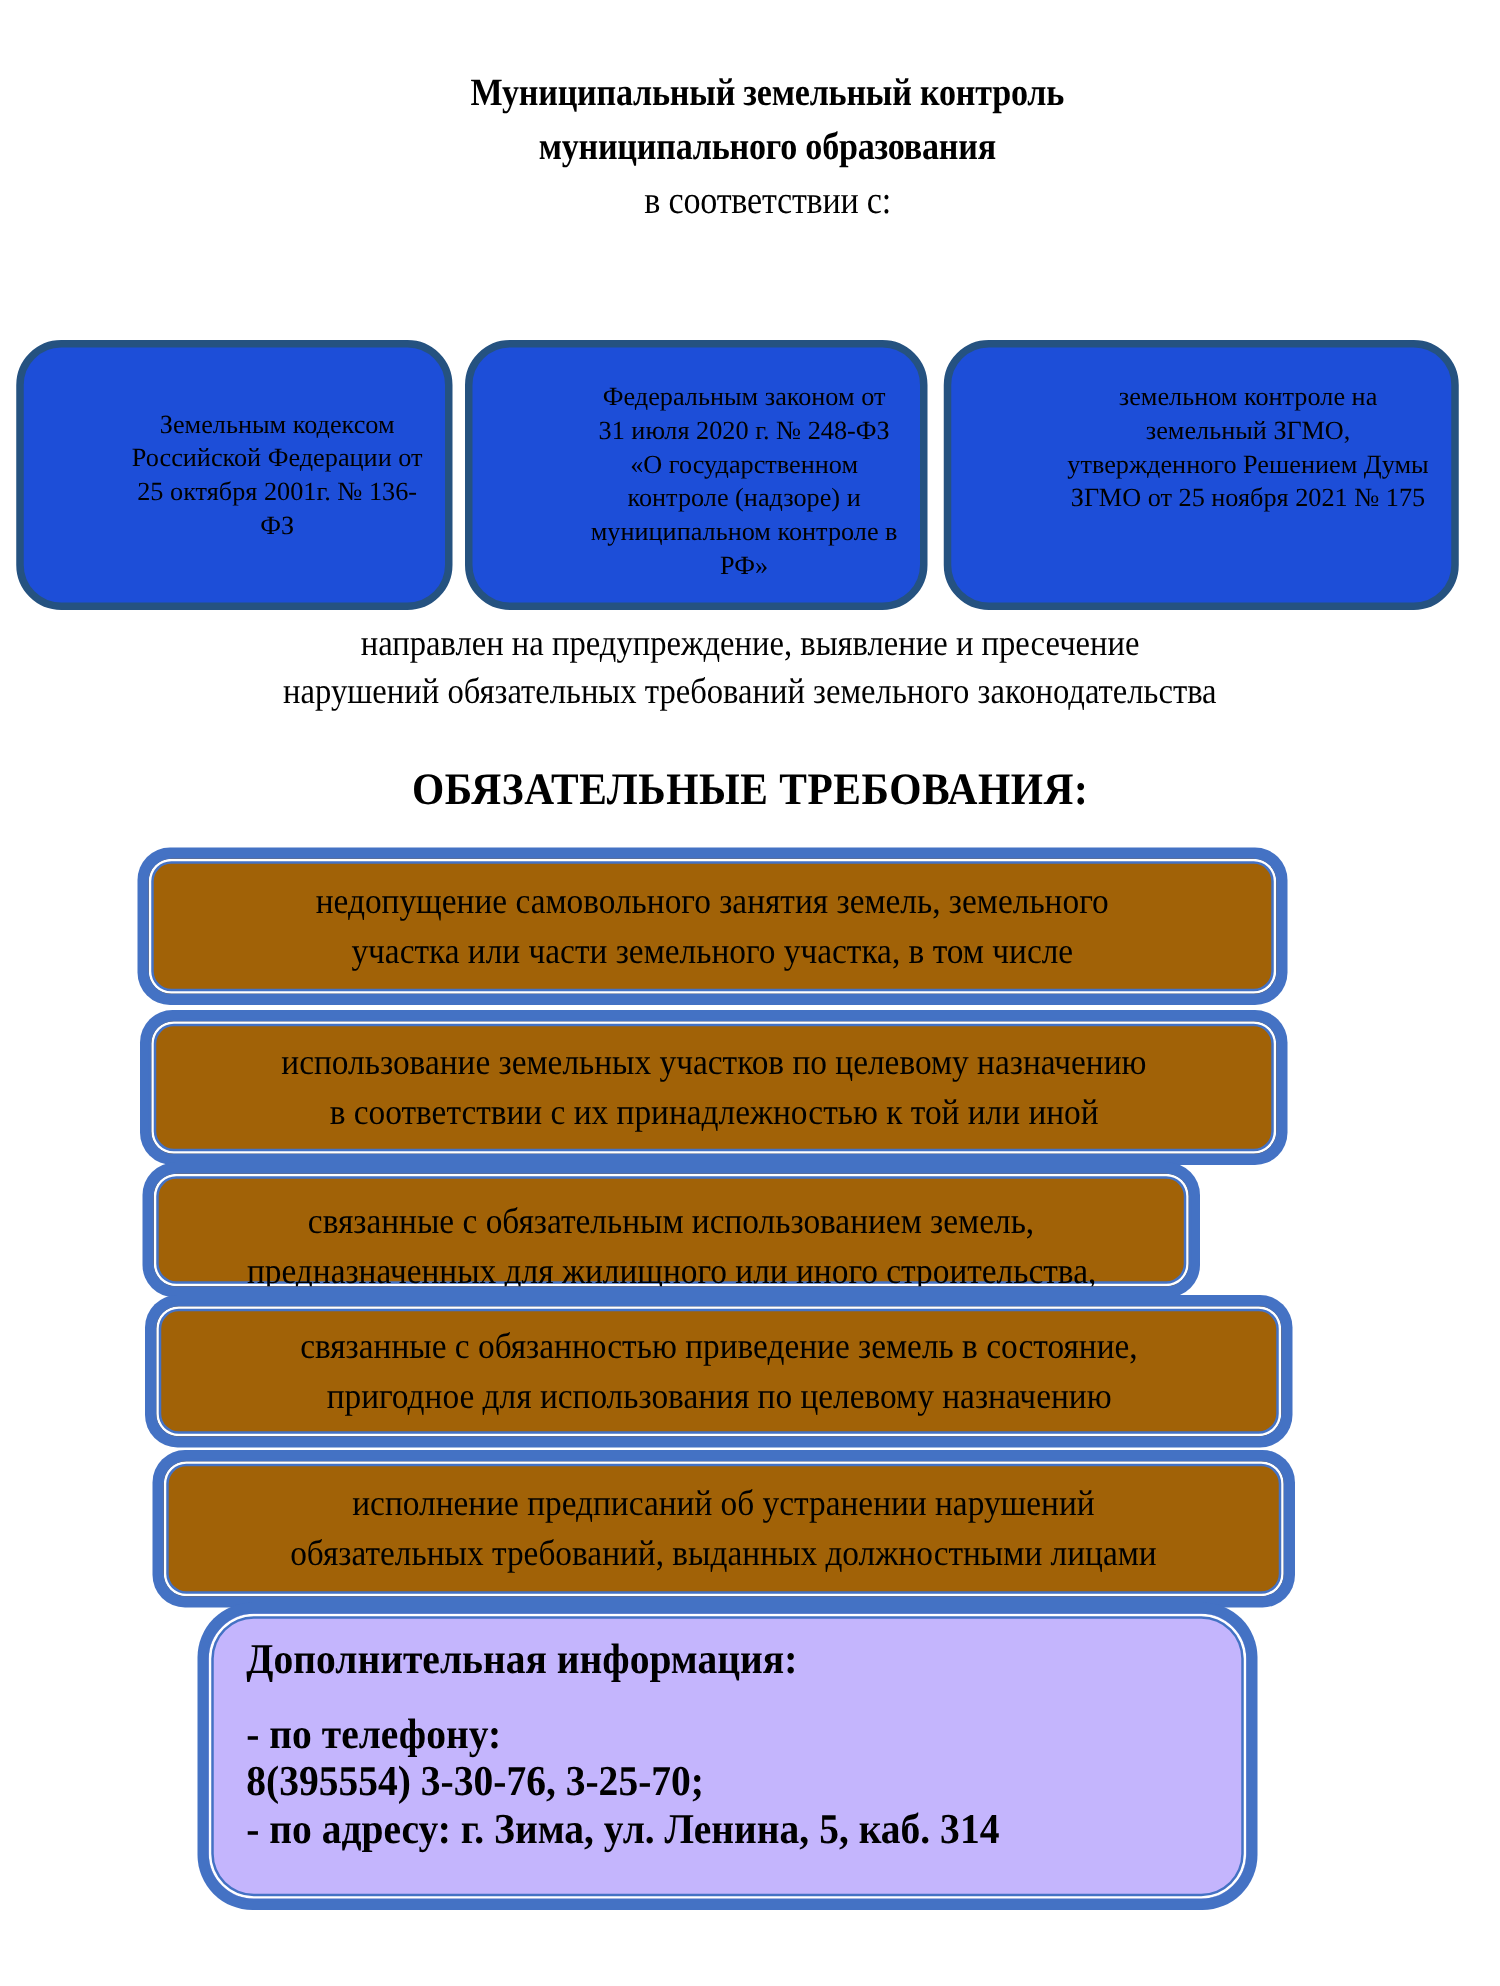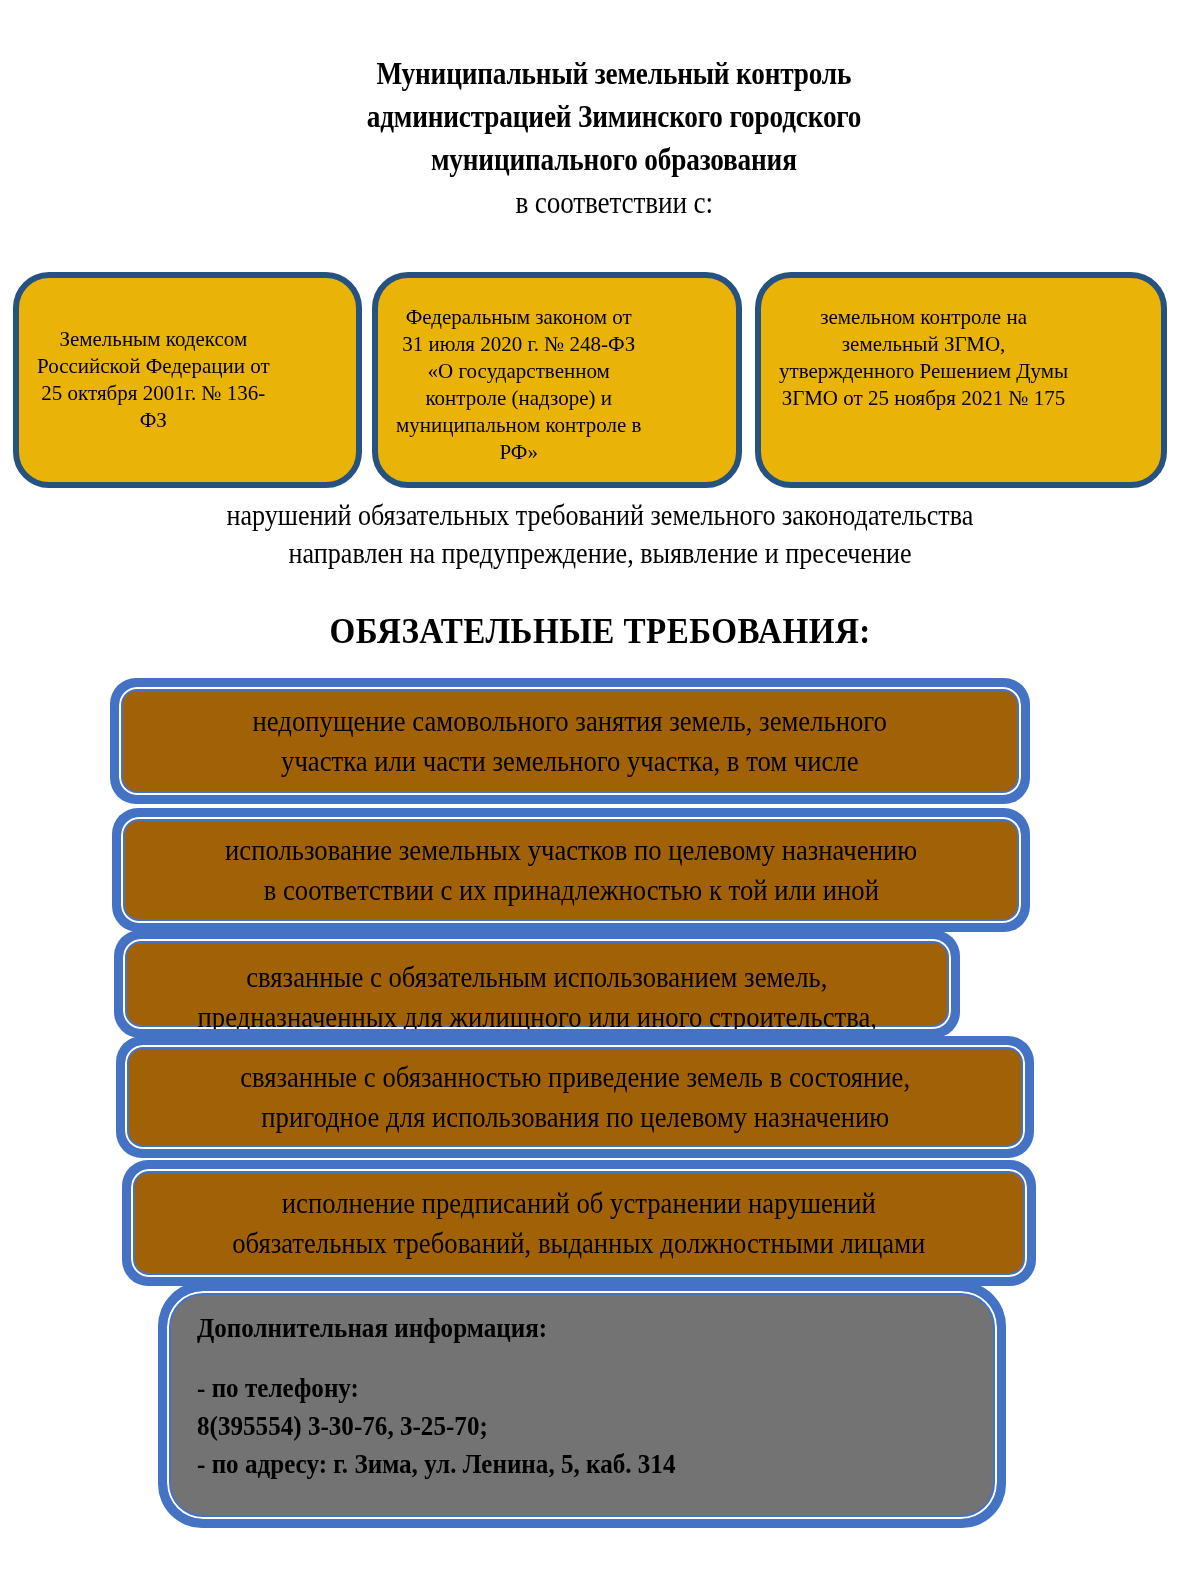--- a/index.html
+++ b/index.html
@@ -7,22 +7,22 @@
          font-family: "Liberation Serif", "DejaVu Serif", serif; color: #000; }
 
   .header { position: absolute; left: 0; top: 52px; width: 1200px; text-align: center; }
   .header .line { font-size: 31px; line-height: 43px; letter-spacing: -0.2px; }
   .header .bold { font-weight: bold; }
   .header .l1 { margin-left: 28px; }
   .header .l2, .header .l3, .header .l4, .header .l5 { margin-left: 28px; }
   .header .narrow { transform: scaleX(0.88); display: inline-block; }
 
   .law-box { position: absolute; top: 272px; height: 216px; box-sizing: border-box;
-             border: 6px solid #255280; border-radius: 36px; background: #eab308;
-             display: flex; align-items: center; justify-content: flex-start; text-align: center;
+             border: 6px solid #255280; border-radius: 36px; background: #1d4ed8;
+             display: flex; align-items: center; justify-content: flex-end; text-align: center;
              font-size: 21px; line-height: 27px; padding: 0 18px; }
   .law-box span { display: block; }
 
   .purpose { position: absolute; top: 496px; left: 0; width: 1200px; text-align: center;
              font-size: 29px; line-height: 38px; }
   .purpose .narrow { display: inline-block; transform: scaleX(0.9); }
 
   .req-title { position: absolute; top: 610px; left: 0; width: 1200px; text-align: center;
                font-size: 36px; font-weight: bold; letter-spacing: 0.5px; }
   .req-title span { display: inline-block; transform: scaleX(0.92); margin-left: 0px; }
@@ -31,33 +31,32 @@
              border-radius: 26px; padding: 7px; }
   .req-inner { box-sizing: border-box; width: 100%; height: 100%; background: #a16207;
                border-radius: 20px; border: 2px solid #4472c4;
                box-shadow: inset 0 0 0 2px #fff, inset 0 0 0 4px #4472c4;
                display: flex; flex-direction: column; justify-content: center; align-items: center;
                text-align: center; font-size: 29px; line-height: 40px; overflow: hidden; }
   .req-inner span { display: block; transform: scaleX(0.92); white-space: nowrap; }
 
   .info-box { position: absolute; left: 158px; top: 1282px; width: 848px; height: 246px;
               box-sizing: border-box; background: #4472c4; border-radius: 44px; padding: 7px; }
-  .info-inner { box-sizing: border-box; width: 100%; height: 100%; background: #737373;
+  .info-inner { box-sizing: border-box; width: 100%; height: 100%; background: #c4b5fd;
                 border-radius: 38px; border: 2px solid #4472c4;
                 box-shadow: inset 0 0 0 2px #fff, inset 0 0 0 4px #4472c4;
-                padding: 18px 0 0 30px; font-weight: bold; font-size: 27px; }
+                padding: 18px 0 0 30px; font-weight: bold; font-size: 34px; }
   .info-inner .row { display: block; line-height: 38px; transform: scaleX(0.93); transform-origin: left; white-space: nowrap; }
   .info-inner .title { margin-bottom: 22px; }
 </style>
 </head>
 <body>
 
 <div class="header">
   <div class="line bold l1"><span class="narrow">Муниципальный земельный контроль</span></div>
-  <div class="line bold l3"><span class="narrow">администрацией Зиминского городского</span></div>
   <div class="line bold l4"><span class="narrow">муниципального образования</span></div>
   <div class="line l5"><span class="narrow">в соответствии с:</span></div>
 </div>
 
 <div class="law-box" style="left:13px; width:349px;">
   <div>
     <span>Земельным кодексом</span>
     <span>Российской Федерации от</span>
     <span>25 октября 2001г. № 136-</span>
     <span>ФЗ</span>
@@ -78,22 +77,22 @@
 <div class="law-box" style="left:755px; width:412px; align-items:flex-start; padding-top:26px;">
   <div>
     <span>земельном контроле на</span>
     <span>земельный ЗГМО,</span>
     <span>утвержденного Решением Думы</span>
     <span>ЗГМО от 25 ноября 2021 № 175</span>
   </div>
 </div>
 
 <div class="purpose">
+  <div><span class="narrow">направлен на предупреждение, выявление и пресечение</span></div>
   <div><span class="narrow">нарушений обязательных требований земельного законодательства</span></div>
-  <div><span class="narrow">направлен на предупреждение, выявление и пресечение</span></div>
 </div>
 
 <div class="req-title">
   <span>ОБЯЗАТЕЛЬНЫЕ ТРЕБОВАНИЯ:</span>
 </div>
 
 <div class="req-box" style="left:110px; top:678px; width:920px; height:126px;">
   <div class="req-inner">
     <span>недопущение самовольного занятия земель, земельного</span>
     <span>участка или части земельного участка, в том числе</span>

